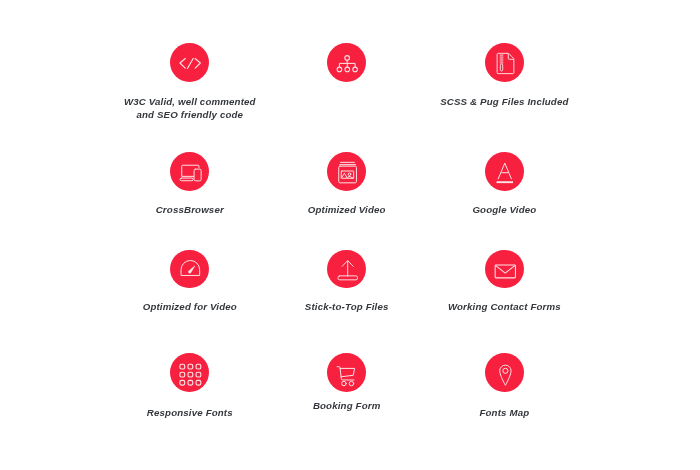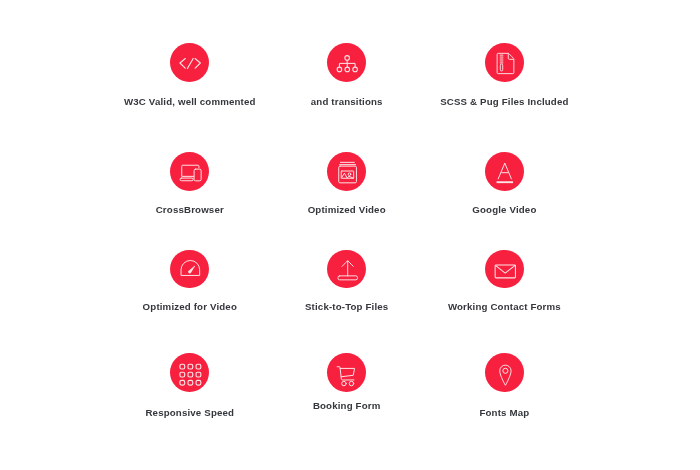--- a/index.html
+++ b/index.html
@@ -14,52 +14,52 @@
   .badge {
     position:absolute; width:38.8px; height:38.8px;
     border-radius:50%; background:#f7213f;
   }
   .badge svg { display:block; width:38.8px; height:38.8px; }
   .caption {
     position:absolute; width:220px; text-align:center;
     font-size:9.7px; font-weight:700; line-height:13.2px;
     letter-spacing:0.16px; color:#34373c; white-space:nowrap;
   }
-  .caption-line { display:block; }
+  .caption-line { display:block;font-style:italic; }
 </style>
 </head>
 <body>
 
 <div class="feature-grid">
     <div class="feature-item">
       <div class="badge" style="left:170.4px;top:42.9px">
         <svg viewBox="0 0 39 39" fill="none" stroke="#ffe3e6" stroke-width="1.15" stroke-linecap="round" stroke-linejoin="round">
           <path d="M 15.40 15.60 L 10.00 20.10 L 15.30 25.20"></path>
           <path d="M 23.30 15.50 L 17.50 25.60"></path>
           <path d="M 25.20 15.60 L 30.50 20.10 L 25.30 25.20"></path>
         </svg>
       </div>
       <div class="caption" style="left:79.8px;top:94.9px">
         <span class="caption-line">W3C Valid, well commented</span>
+        <span class="caption-line">and SEO friendly code</span>
       </div>
     </div>
     <div class="feature-item">
       <div class="badge" style="left:327.3px;top:42.9px">
         <svg viewBox="0 0 39 39" fill="none" stroke="#ffe3e6" stroke-width="1.05">
           <circle cx="20.25" cy="15.00" r="2.3"></circle>
           <path d="M 20.25 17.30 V 20.50"></path>
           <path d="M 12.50 20.50 H 28.25"></path>
           <path d="M 12.50 20.50 V 24.25 M 20.40 20.50 V 24.25 M 28.25 20.50 V 24.25"></path>
           <circle cx="12.50" cy="26.55" r="2.3"></circle>
           <circle cx="20.40" cy="26.55" r="2.3"></circle>
           <circle cx="28.25" cy="26.55" r="2.3"></circle>
         </svg>
       </div>
       <div class="caption" style="left:236.7px;top:94.9px">
-        <span class="caption-line">and transitions</span>
       </div>
     </div>
     <div class="feature-item">
       <div class="badge" style="left:485.0px;top:42.9px">
         <svg viewBox="0 0 39 39" fill="none" stroke="#ffe3e6" stroke-width="0.95" stroke-linejoin="round" stroke-linecap="butt">
           <path d="M13.2 10.40 H23.40 a0.9 0.9 0 0 1 0.62 0.25 L28.75 15.53 a0.9 0.9 0 0 1 0.25 0.62 V29.80 a1.0 1.0 0 0 1 -1.0 1.0 H13.2 a1.0 1.0 0 0 1 -1.0 -1.0 V11.40 a1.0 1.0 0 0 1 1.0 -1.0 Z"></path>
           <path d="M23.40 10.60 V15.40 a1.0 1.0 0 0 0 1.0 1.0 H29.00"></path>
           <path d="M14.80 12.20 H18.40 M14.80 14.15 H18.40 M14.80 16.10 H18.40 M14.80 18.05 H18.40 M14.80 20.00 H18.40"></path>
           <rect x="15.40" y="21.10" width="2.40" height="7.00" rx="1.2"></rect>
         </svg>
@@ -149,21 +149,21 @@
           <rect x="26.17" y="11.27" width="4.80" height="4.80" rx="1.6"></rect>
           <rect x="9.97" y="19.37" width="4.80" height="4.80" rx="1.6"></rect>
           <rect x="18.07" y="19.37" width="4.80" height="4.80" rx="1.6"></rect>
           <rect x="26.17" y="19.37" width="4.80" height="4.80" rx="1.6"></rect>
           <rect x="9.97" y="27.47" width="4.80" height="4.80" rx="1.6"></rect>
           <rect x="18.07" y="27.47" width="4.80" height="4.80" rx="1.6"></rect>
           <rect x="26.17" y="27.47" width="4.80" height="4.80" rx="1.6"></rect>
         </svg>
       </div>
       <div class="caption" style="left:79.8px;top:405.8px">
-        <span class="caption-line">Responsive Speed</span>
+        <span class="caption-line">Responsive Fonts</span>
       </div>
     </div>
     <div class="feature-item">
       <div class="badge" style="left:327.3px;top:353.3px">
         <svg viewBox="0 0 39 39" fill="none" stroke="#ffe3e6" stroke-width="1.0" stroke-linejoin="round" stroke-linecap="round">
           <path d="M10.2 13.8 H12.3 a0.8 0.8 0 0 1 0.79 0.7 L14.4 25.9 a1.25 1.25 0 0 0 1.25 1.2 H27.1"></path>
           <path d="M13.2 15.5 H27.7 L26.4 22.4 L14.2 23.9"></path>
           <circle cx="17.0" cy="30.7" r="2.25"></circle>
           <circle cx="24.6" cy="30.7" r="2.25"></circle>
         </svg>

